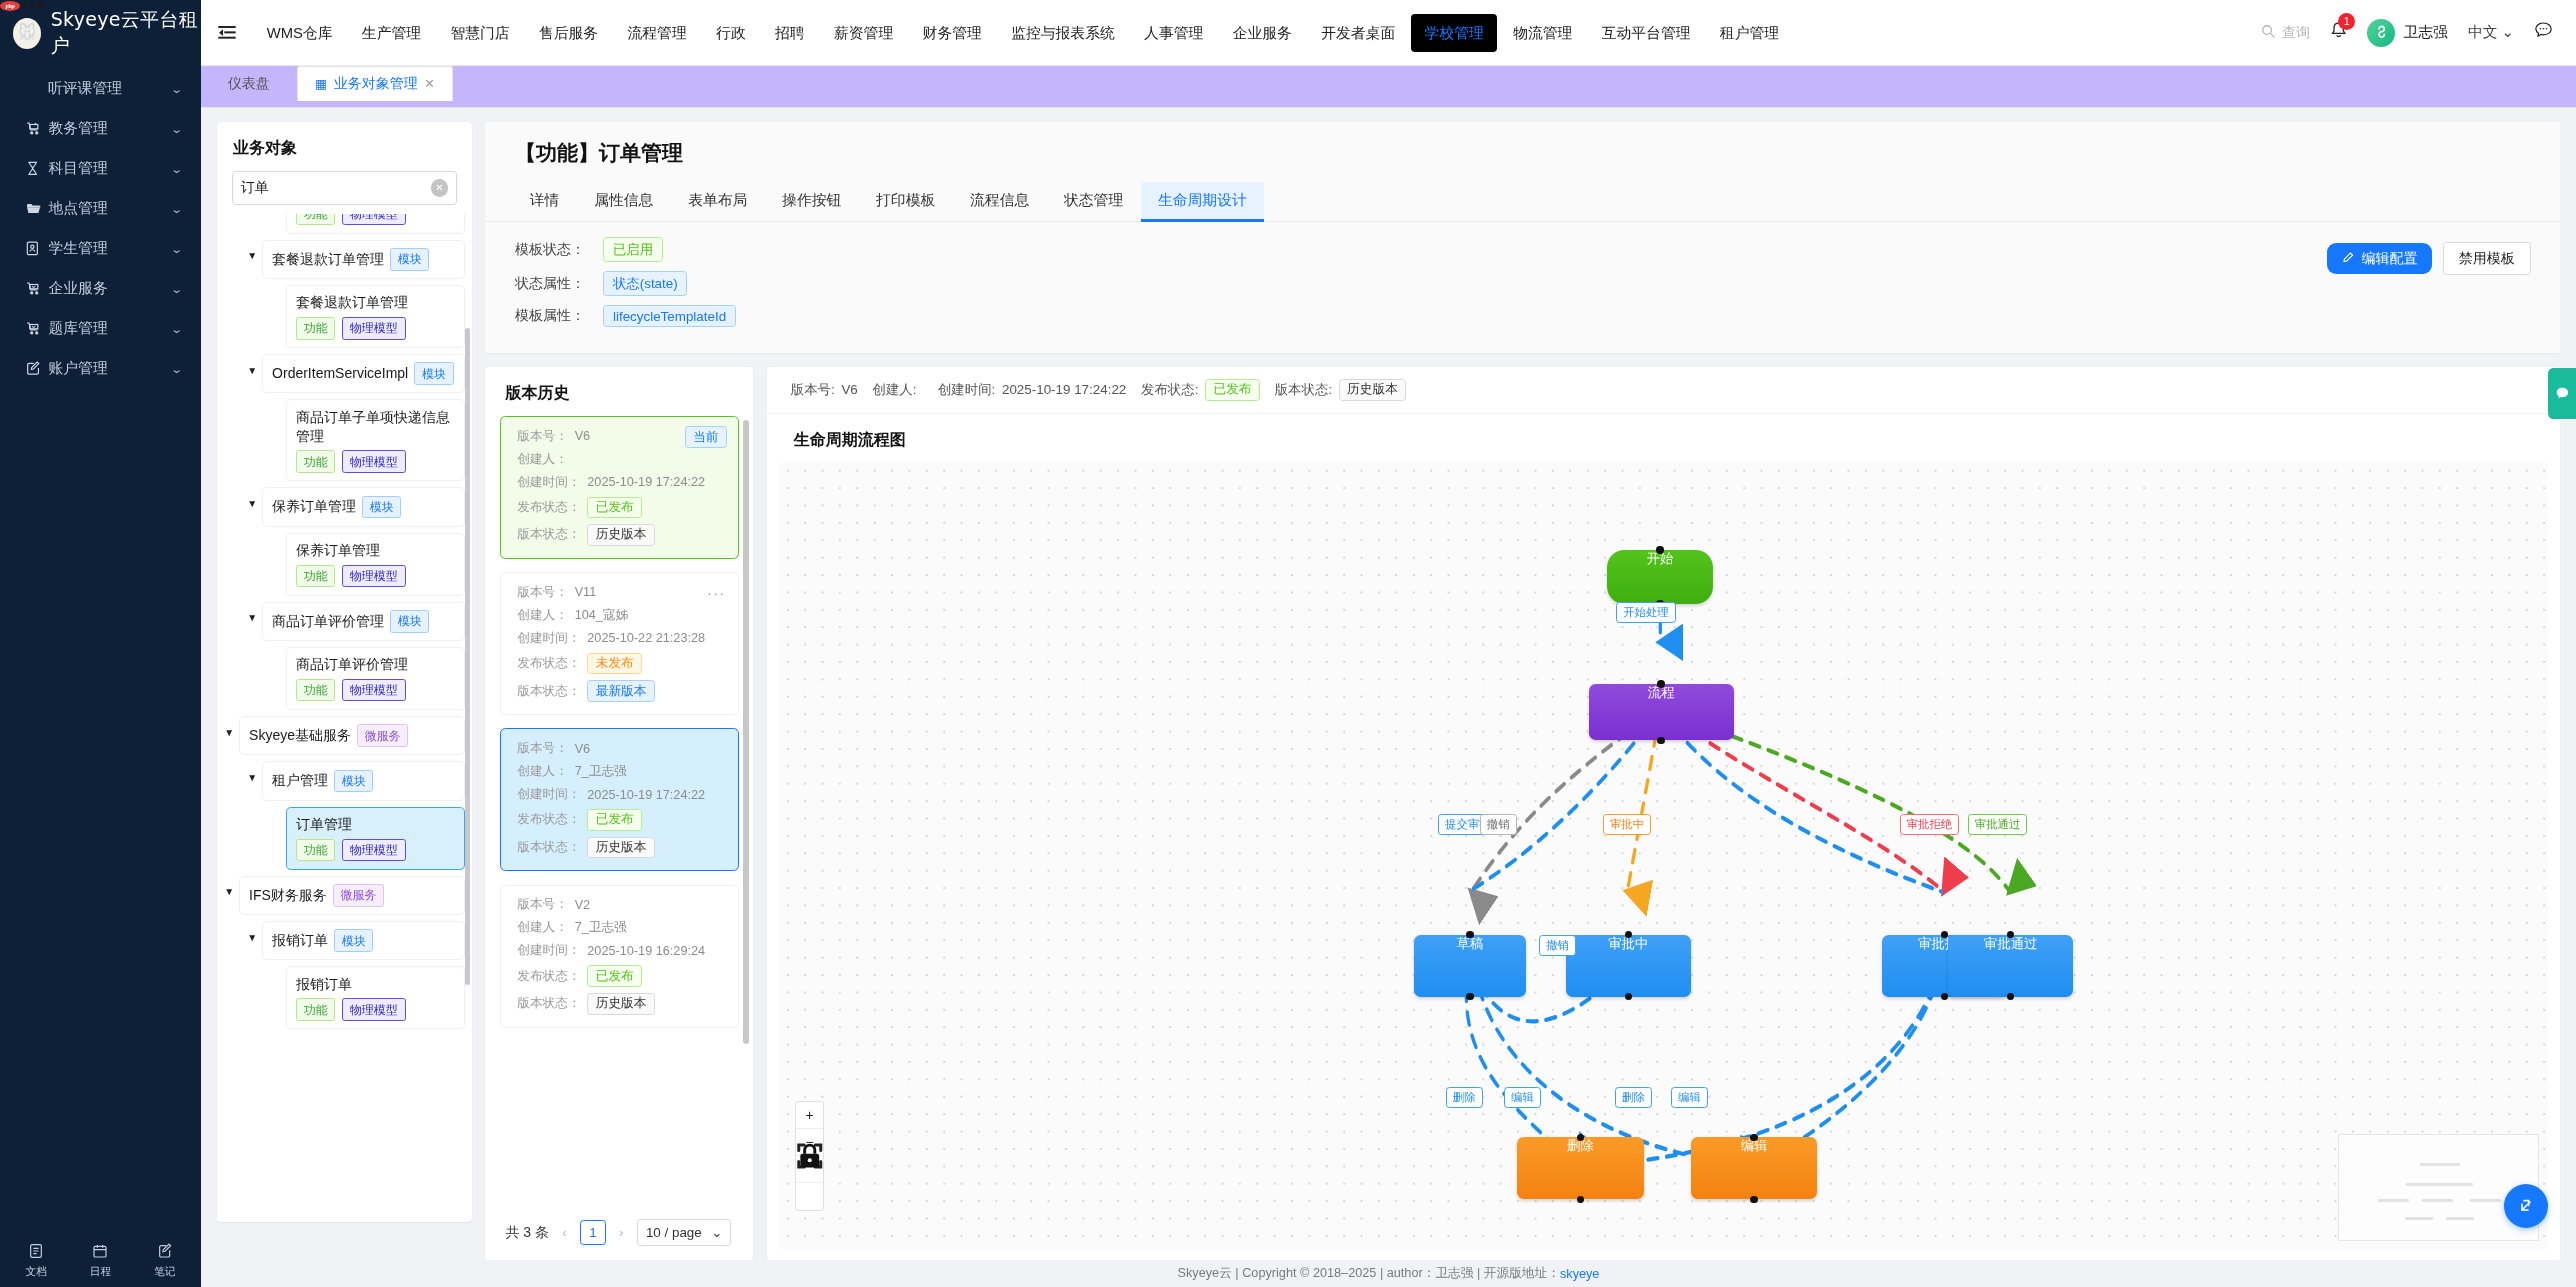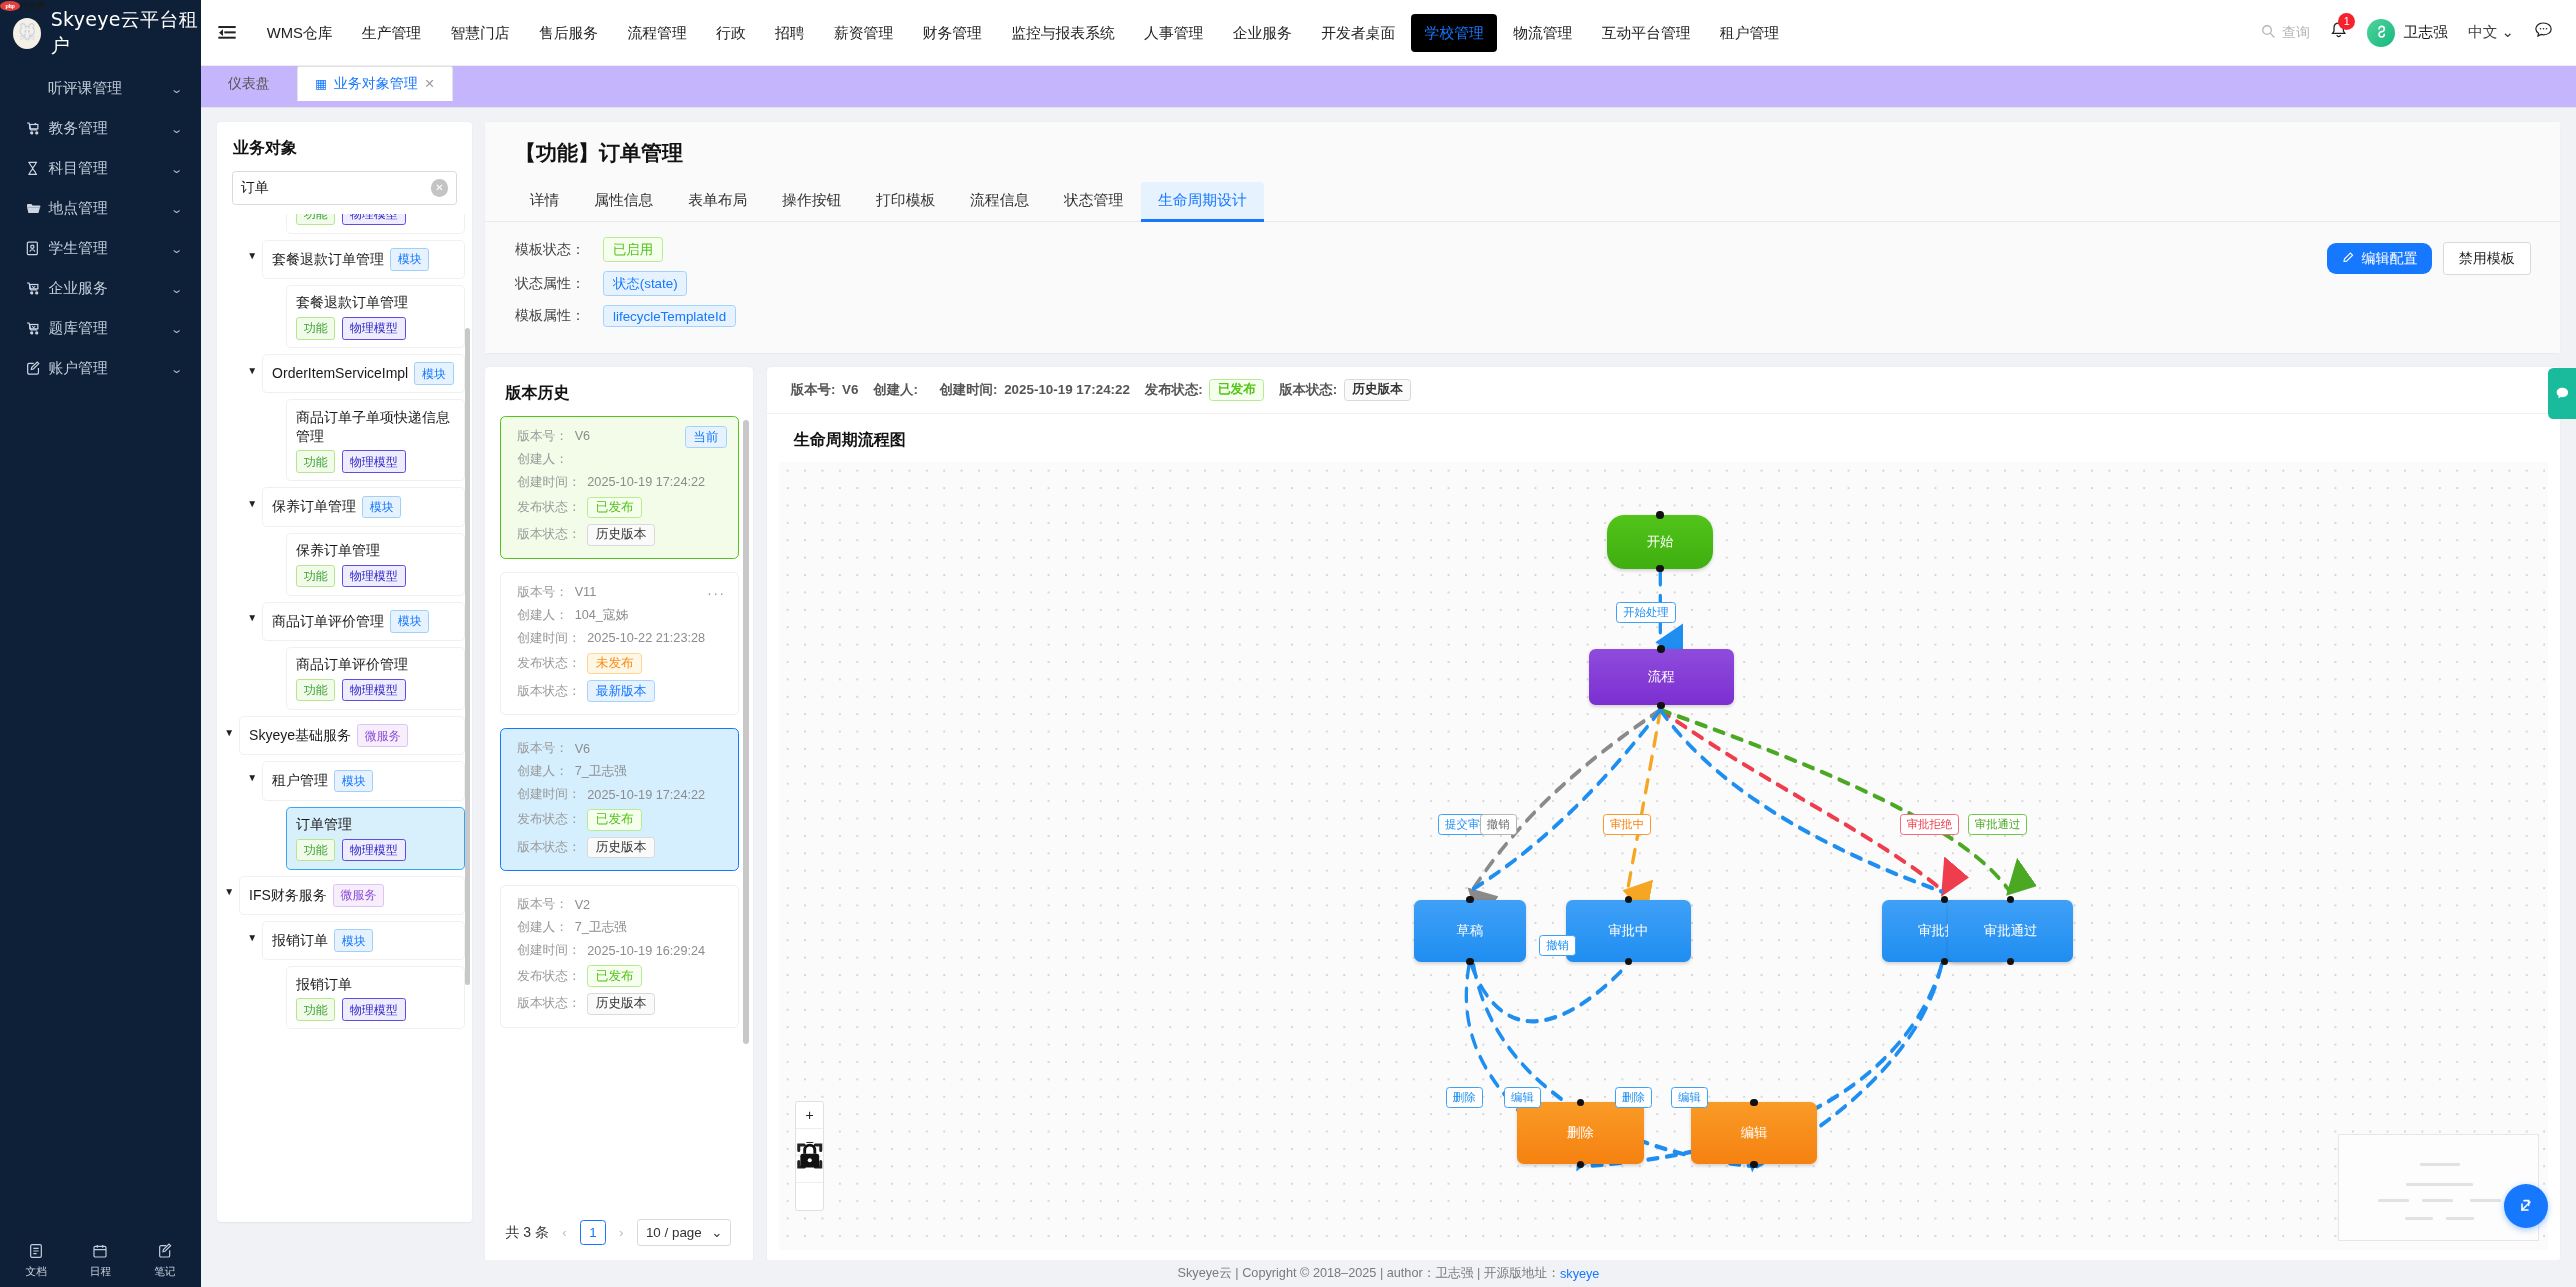--- a/index.html
+++ b/index.html
@@ -304,38 +304,37 @@
   
   #flow-panel {
     flex: 1; background: #fff; border-radius: 4px; display: flex;
     flex-direction: column; overflow: hidden; min-width: 0;
     box-shadow: 0 0.7px 2px rgba(0,0,0,.05);
   }
   #version-bar {
     height: 47px; display: flex; align-items: center; gap: 14.8px;
     padding: 0 24px; font-size: 13.4px; color: #555; border-bottom: 0.7px solid #f0f0f0;
     white-space: nowrap;
-    font-weight: bold;
   }
   #version-bar .vb-item { display: flex; align-items: center; gap: 6.7px; }
   #flow-title {
     padding: 16px 27px 5.4px 27px; font-size: 16px; font-weight: bold; color: #111;
   }
   #canvas-wrap {
     flex: 1; position: relative; margin: 5.4px 12px 10.7px 12px;
     background-color: #fbfbfc;
     background-image: radial-gradient(#d6d6d6 0.9px, transparent 0.9px);
     background-size: 17.4px 17.4px;
     overflow: hidden; border-radius: 2.7px;
   }
   #canvas-wrap svg { position: absolute; inset: 0; width: 100%; height: 100%; }
   .node {
     position: absolute; border-radius: 6.7px; color: #fff; display: flex;
-    align-items: center; justify-content: center; font-size: 13.4px;
-    box-shadow: 0 1.3px 3.4px rgba(0,0,0,.16); cursor: pointer;
+    justify-content: center; font-size: 13.4px;
+    box-shadow: 0 1.3px 3.4px rgba(0,0,0,.16); cursor: pointer; margin-top: 35px;
   }
   .node.start { background: linear-gradient(180deg,#52c41a,#3fae10); border-radius: 17.4px; }
   .node.proc  { background: linear-gradient(180deg,#8f4bdd,#7b2fd0); }
   .node.state { background: linear-gradient(180deg,#3fa0f7,#1f8ef1); }
   .node.act   { background: linear-gradient(180deg,#fa9b27,#f58110); }
   .port {
     position: absolute; width: 7.4px; height: 7.4px; background: #111;
     border-radius: 50%; left: 50%; margin-left: -3.7px;
   }
   .port.top { top: -3.7px; } .port.bot { bottom: -3.7px; }

